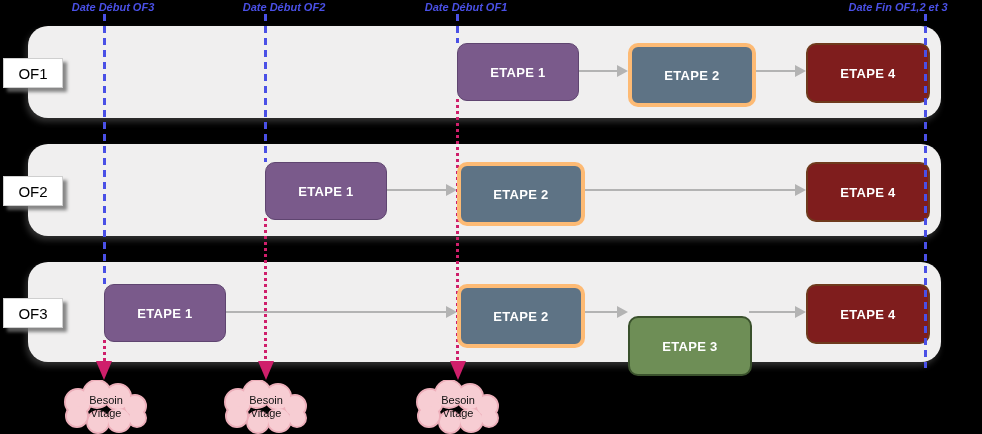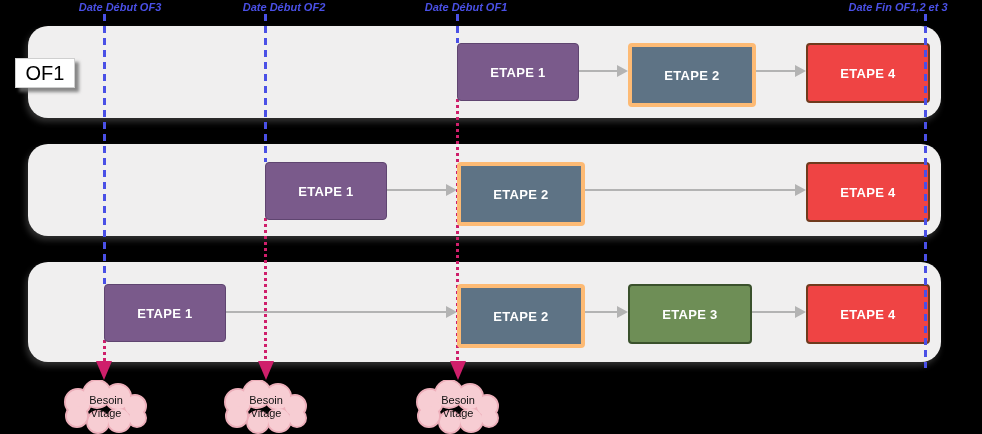--- a/index.html
+++ b/index.html
@@ -1,28 +1,28 @@
 <!DOCTYPE html>
 <html><head>
 <meta charset="utf-8">
 <style>
   html,body{margin:0;padding:0;background:#000;}
   .canvas{position:relative;width:982px;height:434px;background:#000;overflow:hidden;
           font-family:"Liberation Sans",sans-serif;}
   .lane{position:absolute;left:28px;width:913px;background:#f0efef;border-radius:20px;
         box-shadow:-2px 4px 6px rgba(140,140,140,.35);z-index:1;}
-  .of-box{position:absolute;left:15px;width:58px;height:28px;background:#fff;border:1px solid #cfcfcf;
+  .of-box{position:absolute;left:3px;width:58px;height:28px;background:#fff;border:1px solid #cfcfcf;
           box-shadow:4px 4px 3px rgba(110,110,110,.8);z-index:4;display:flex;align-items:center;
-          justify-content:center;font-size:20px;color:#000;}
-  .block{position:absolute;width:120px;height:56px;border-radius:4px;display:flex;align-items:center;
+          justify-content:center;font-size:15px;color:#000;}
+  .block{position:absolute;width:120px;height:56px;border-radius:10px;display:flex;align-items:center;
          justify-content:center;z-index:3;color:#fff;font-weight:bold;font-size:13px;letter-spacing:.3px;}
   .s1{background:#7a5a8b;border:1px solid #5f4570;}
   .s2{background:#5e7385;border:4px solid #fdba74;}
-  .s3{background:#6e8e56;border:2px solid #3a512c;}
-  .s4{background:#ef4444;border:2px solid #6f3a1d;}
+  .s3{background:#6e8e56;border:2px solid #3a512c;margin-top:32px;}
+  .s4{background:#7f1d1d;border:2px solid #6f3a1d;}
   .arrow{position:absolute;height:2px;background:#b3b3b3;z-index:2;}
   .arrow::after{content:"";position:absolute;right:-11px;top:-5px;width:0;height:0;
          border-left:11px solid #b3b3b3;border-top:6px solid transparent;border-bottom:6px solid transparent;}
   .vline{position:absolute;width:3px;z-index:2;}
   .vblue{background:repeating-linear-gradient(to bottom,#4a50e6 0 7px,transparent 7px 12px);}
   .vpink{background:repeating-linear-gradient(to bottom,#cf1f6b 0 3px,transparent 3px 6px);}
   .ztop{z-index:6;}
   .need-arrow{position:absolute;width:0;height:0;border-left:8px solid transparent;
          border-right:8px solid transparent;border-top:19px solid #cf1f6b;z-index:5;}
   .marker-label{position:absolute;top:1px;transform:translateX(-50%);font-style:italic;font-weight:bold;
@@ -57,20 +57,26 @@
   <div class="vline vpink" style="left:103px;top:340px;height:21px"></div>
   <div class="vline vpink" style="left:264px;top:218px;height:143px"></div>
   <div class="vline vpink" style="left:456px;top:99px;height:262px"></div>
   <div class="need-arrow" style="left:96px;top:361px"></div>
   <div class="need-arrow" style="left:258px;top:361px"></div>
   <div class="need-arrow" style="left:450px;top:361px"></div>
 
   <div class="of-box" style="top:58px">
       <span>OF1</span>
     </div>
+  <div class="of-box" style="top:176px">
+      <span>OF2</span>
+    </div>
+  <div class="of-box" style="top:298px">
+      <span>OF3</span>
+    </div>
 
   <div class="block s1" style="left:457px;top:43px">
       <span>ETAPE 1</span>
     </div>
   <div class="block s2" style="left:628px;top:43px">
       <span>ETAPE 2</span>
     </div>
   <div class="block s4" style="left:806px;top:43px">
       <span>ETAPE 4</span>
     </div>
@@ -91,21 +97,21 @@
   <div class="block s2" style="left:457px;top:284px">
       <span>ETAPE 2</span>
     </div>
   <div class="block s3" style="left:628px;top:284px">
       <span>ETAPE 3</span>
     </div>
   <div class="block s4" style="left:806px;top:284px">
       <span>ETAPE 4</span>
     </div>
 
-  <div class="marker-label" style="left:120px">Date Début OF3</div>
+  <div class="marker-label" style="left:113px">Date Début OF3</div>
   <div class="marker-label" style="left:284px">Date Début OF2</div>
   <div class="marker-label" style="left:466px">Date Début OF1</div>
   <div class="marker-label" style="left:898px">Date Fin OF1,2 et 3</div>
 
   <div class="cloud" style="left:61px;top:380px">
     <svg width="90" height="54" viewBox="0 0 90 54">
       <g fill="#f7cdd3" stroke="#edafba" stroke-width="2">
         <circle cx="17" cy="22" r="13"></circle>
           <circle cx="36" cy="14" r="14"></circle>
           <circle cx="57" cy="17" r="13"></circle>

